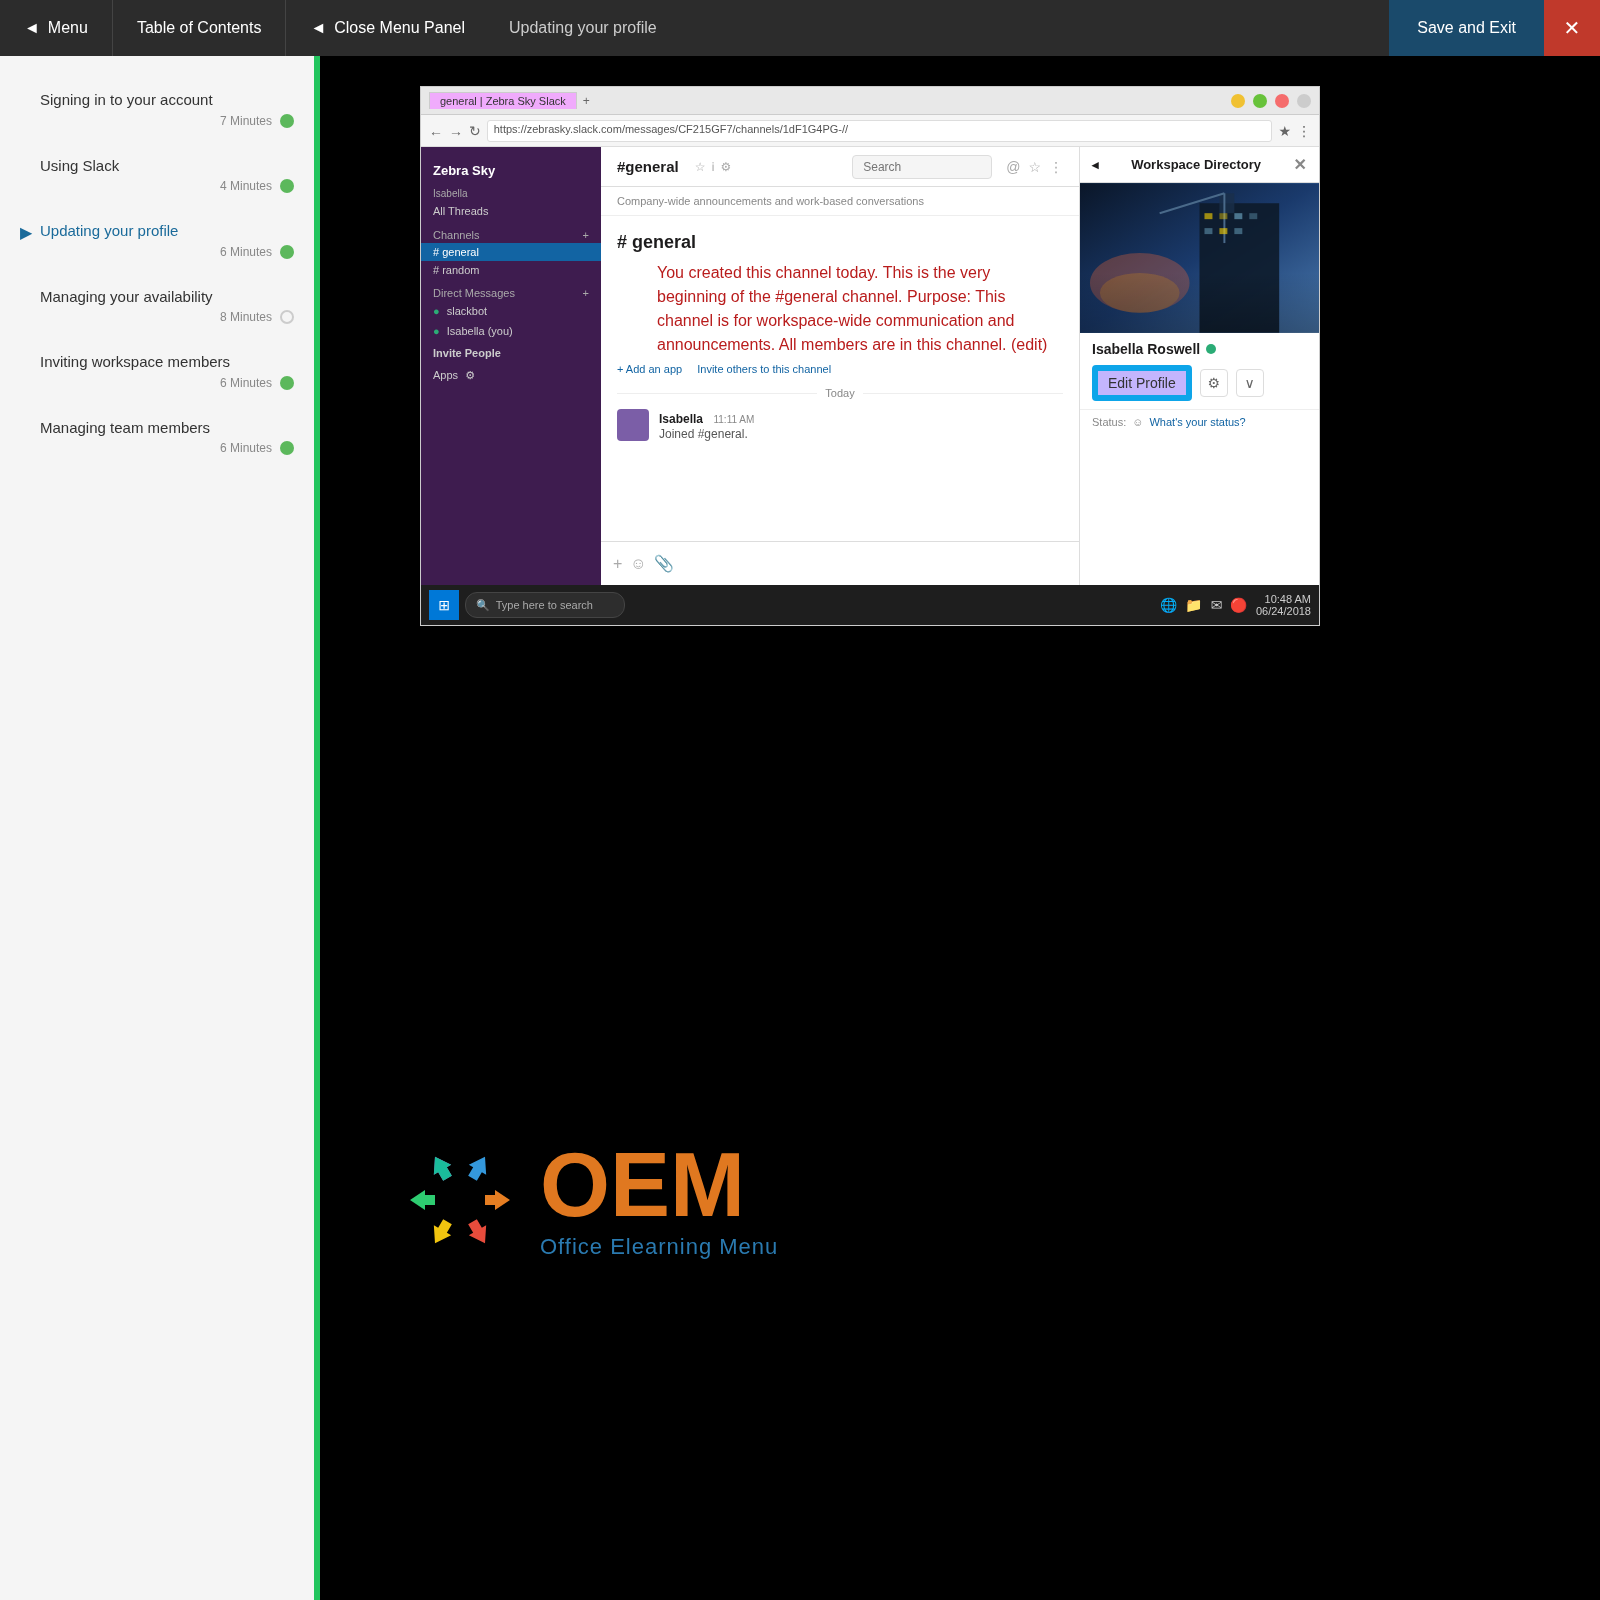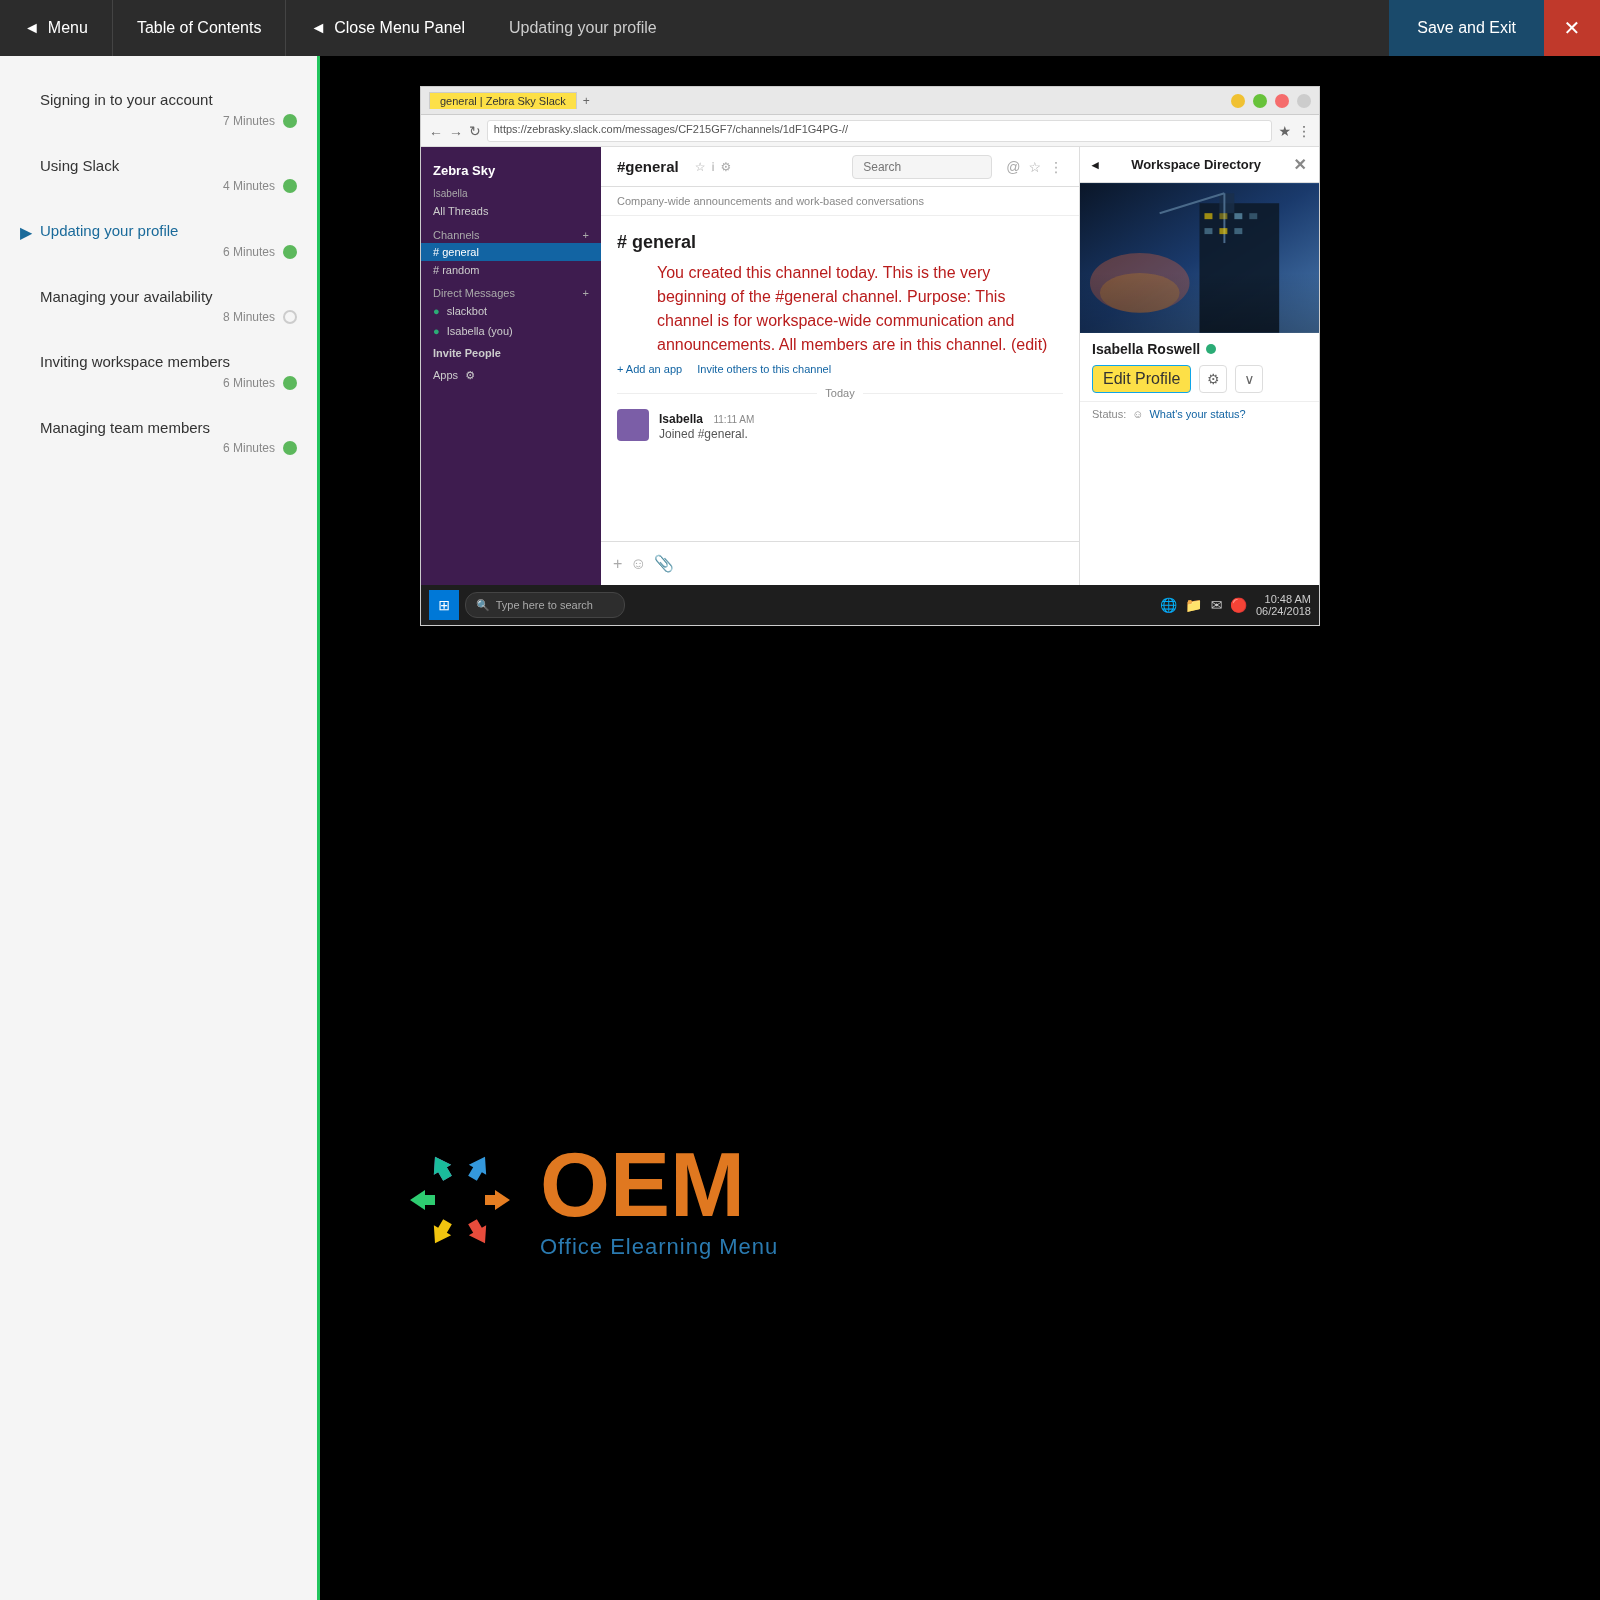--- a/index.html
+++ b/index.html
@@ -86,21 +86,21 @@
     
     .main-layout {
       display: flex;
       height: calc(1600px - 56px);
     }
 
     
     .sidebar {
       width: 320px;
       background: #f5f5f5;
-      border-right: 3px solid #22c55e;
+      border-right: 6px solid #22c55e;
       padding: 20px 0;
       flex-shrink: 0;
     }
     .sidebar-item {
       display: flex;
       align-items: flex-start;
       padding: 14px 20px;
       cursor: pointer;
       position: relative;
     }
@@ -187,21 +187,21 @@
       background: #e8e8e8;
       border-bottom: 1px solid #ccc;
       display: flex;
       align-items: center;
       padding: 0 8px;
       gap: 6px;
     }
     .slack-tab {
       font-size: 11px;
       color: #333;
-      background: #fde047;
+      background: #f0abfc;
       padding: 2px 10px;
       border: 1px solid #ccc;
       border-bottom: none;
     }
     .slack-titlebar-controls {
       margin-left: auto;
       display: flex;
       gap: 8px;
     }
     .tb-btn {
@@ -483,25 +483,25 @@
       border-radius: 50%;
       background: #2bac76;
     }
     .wd-actions {
       display: flex;
       align-items: center;
       gap: 8px;
       padding: 4px 12px 8px;
     }
     .edit-profile-btn {
-      background: #fde047;
-      border: 1px solid #0ea5e9;
+      background: #c4b5fd;
+      border: 6px solid #0ea5e9;
       border-radius: 4px;
       padding: 4px 10px;
-      font-size: 16px;
+      font-size: 14px;
       cursor: pointer;
       color: #333;
     }
     .wd-icon-btn {
       width: 28px;
       height: 28px;
       border: 1px solid #ddd;
       border-radius: 4px;
       display: flex;
       align-items: center;

